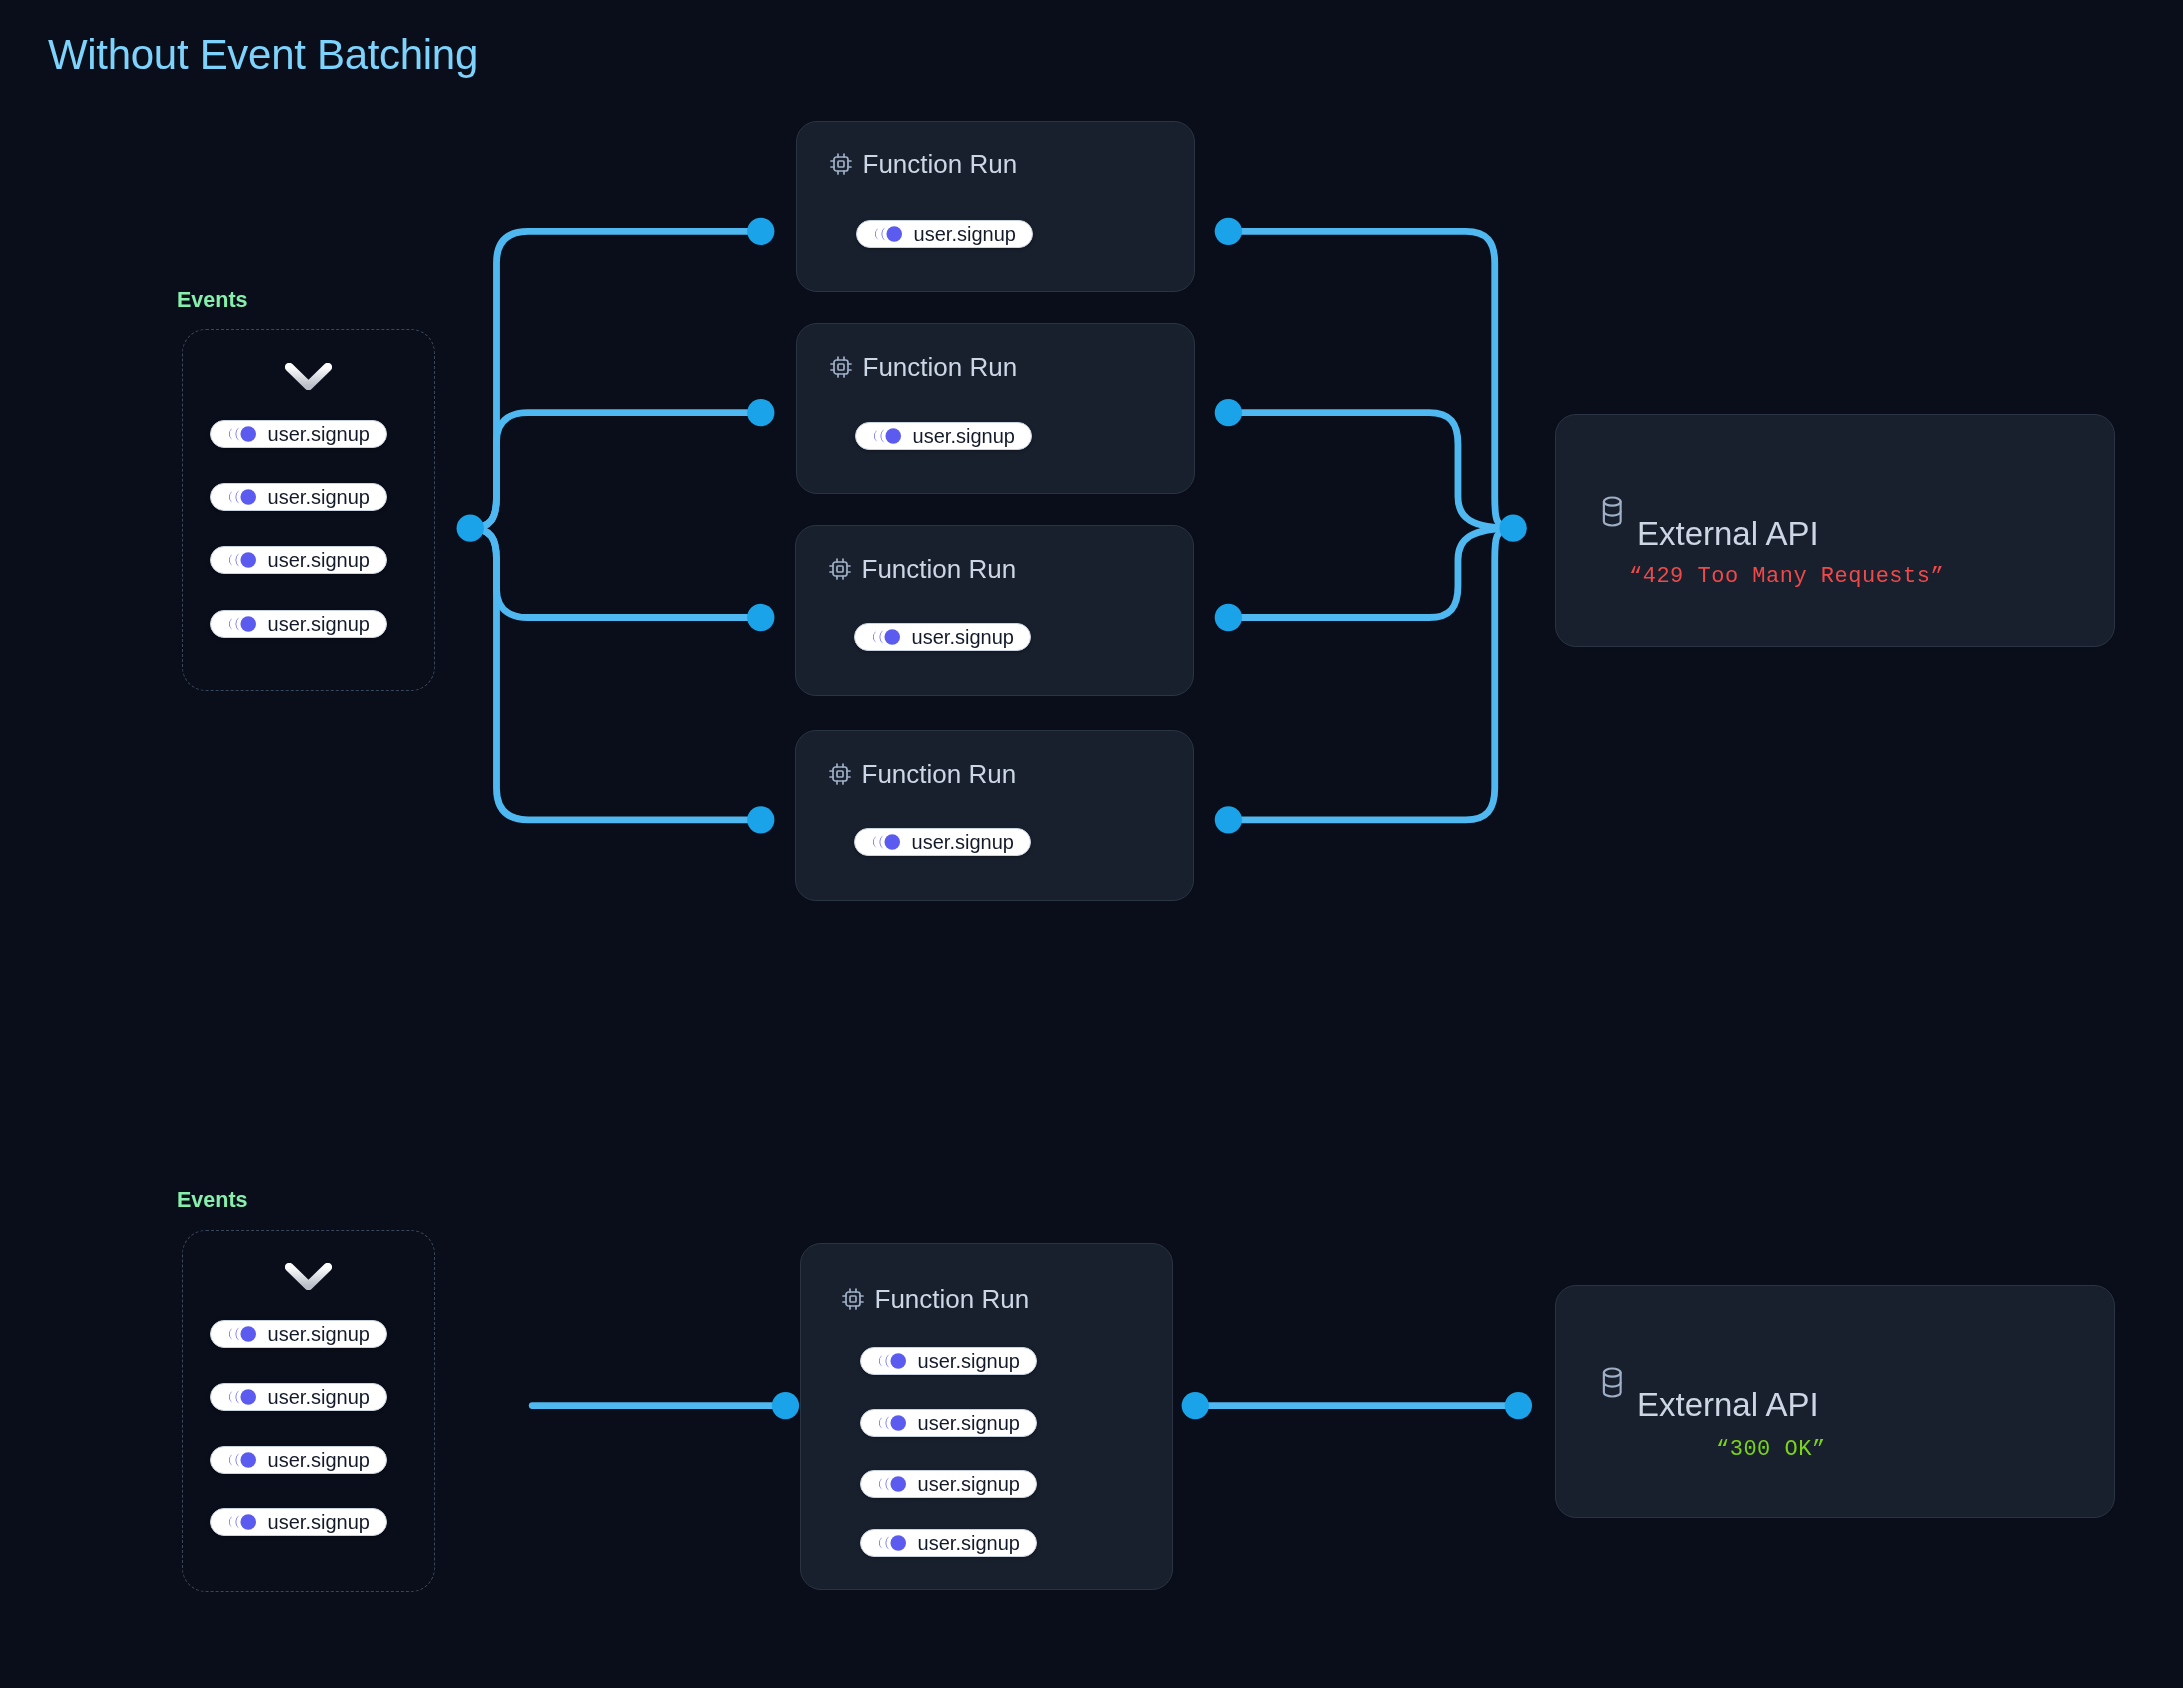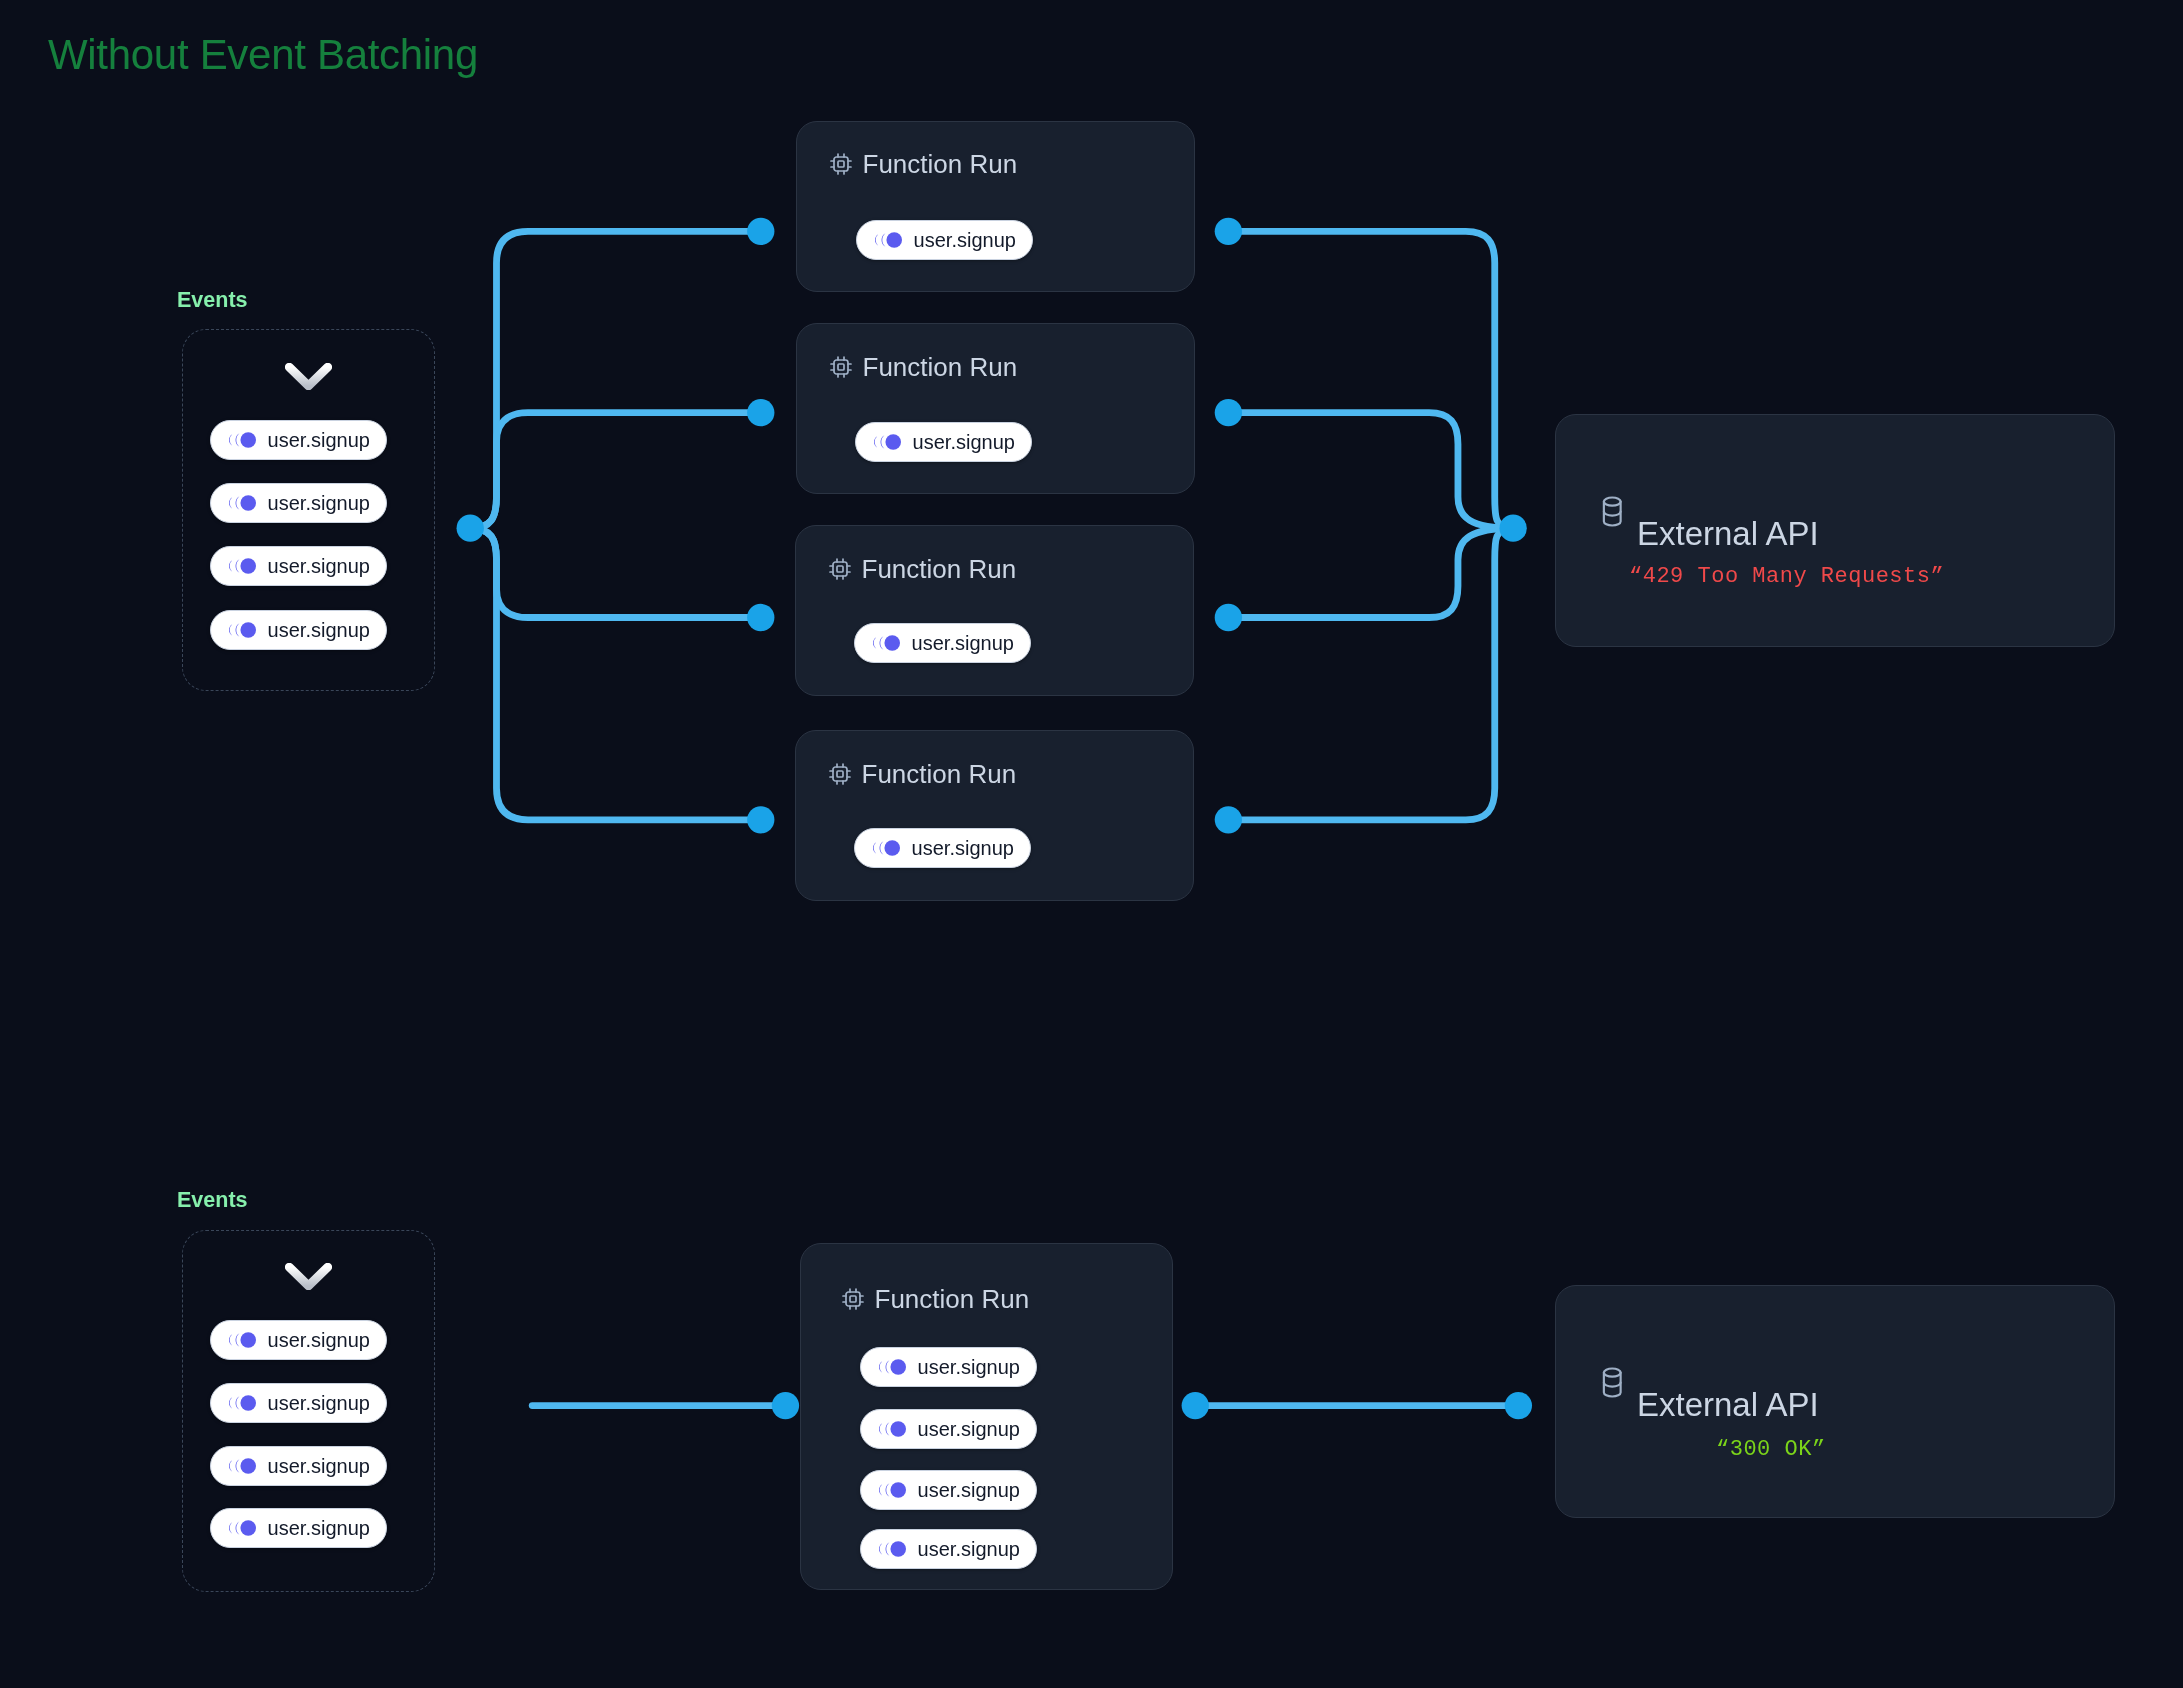--- a/index.html
+++ b/index.html
@@ -7,21 +7,21 @@
     width: 2183px; height: 1689px;
     background: #0a0e1a;
     font-family: "Liberation Sans", sans-serif;
     overflow: hidden;
   }
   .stage { position: relative; width: 2183px; height: 1689px; }
 
   
   .section-title {
     position: absolute;
-    color: #15803d;
+    color: #7dd3fc;
     font-size: 42px;
     font-weight: 400;
     letter-spacing: -0.3px;
     white-space: nowrap;
     text-align: center;
   }
   #title-without { left: 48px; top: 30.5px; }
   #title-with    { left: 64px; top: 1065px; }
 
   
@@ -38,21 +38,21 @@
     border: 1.6px dashed #3a4659;
     border-radius: 24px;
     background: transparent;
   }
   .chevron-icon {
     position: absolute;
     width: 47px; height: 27px;
   }
   .event-pill {
     position: absolute;
-    height: 40px;
+    height: 28px;
     background: #ffffff;
     border: 1.6px solid #c9d2e0;
     border-radius: 20px;
     display: flex;
     align-items: center;
     gap: 11.6px;
     padding: 0 16px 0 16px;
     box-shadow: 0 1.1px 3.2px rgba(0,0,0,0.35);
   }
   .event-pill .pill-label {

